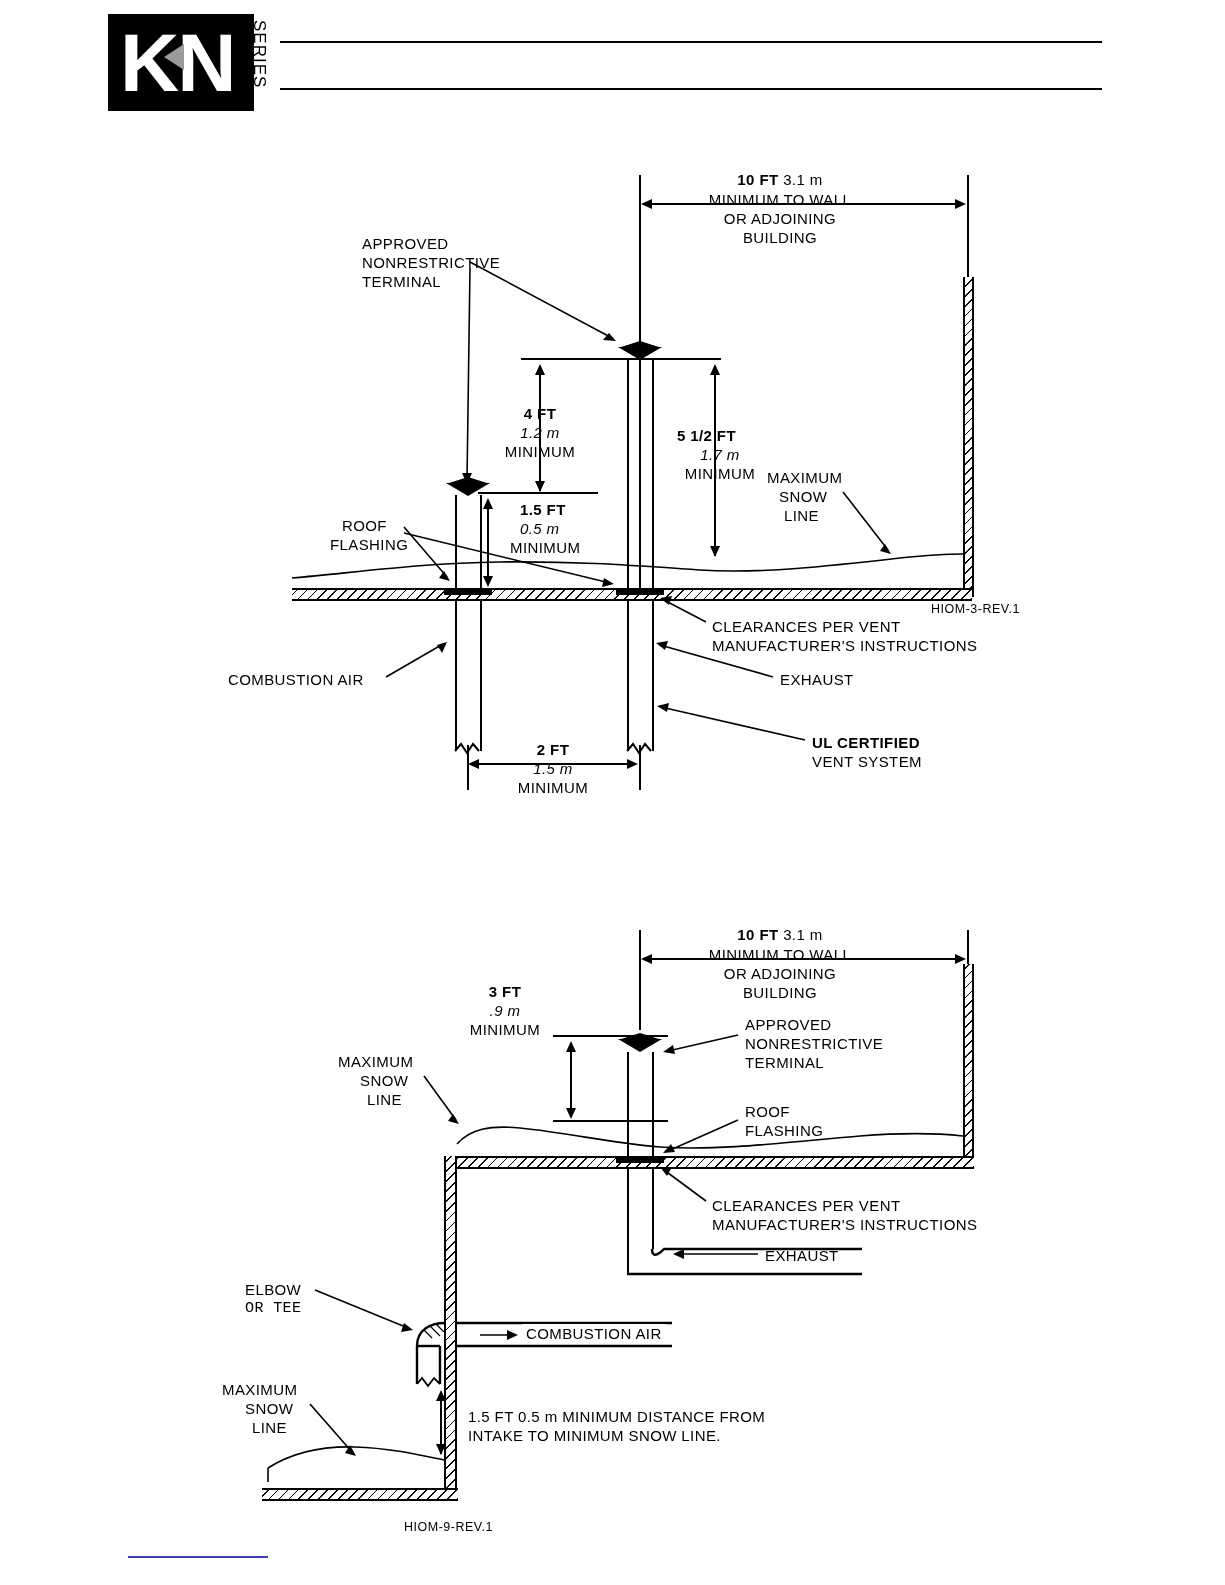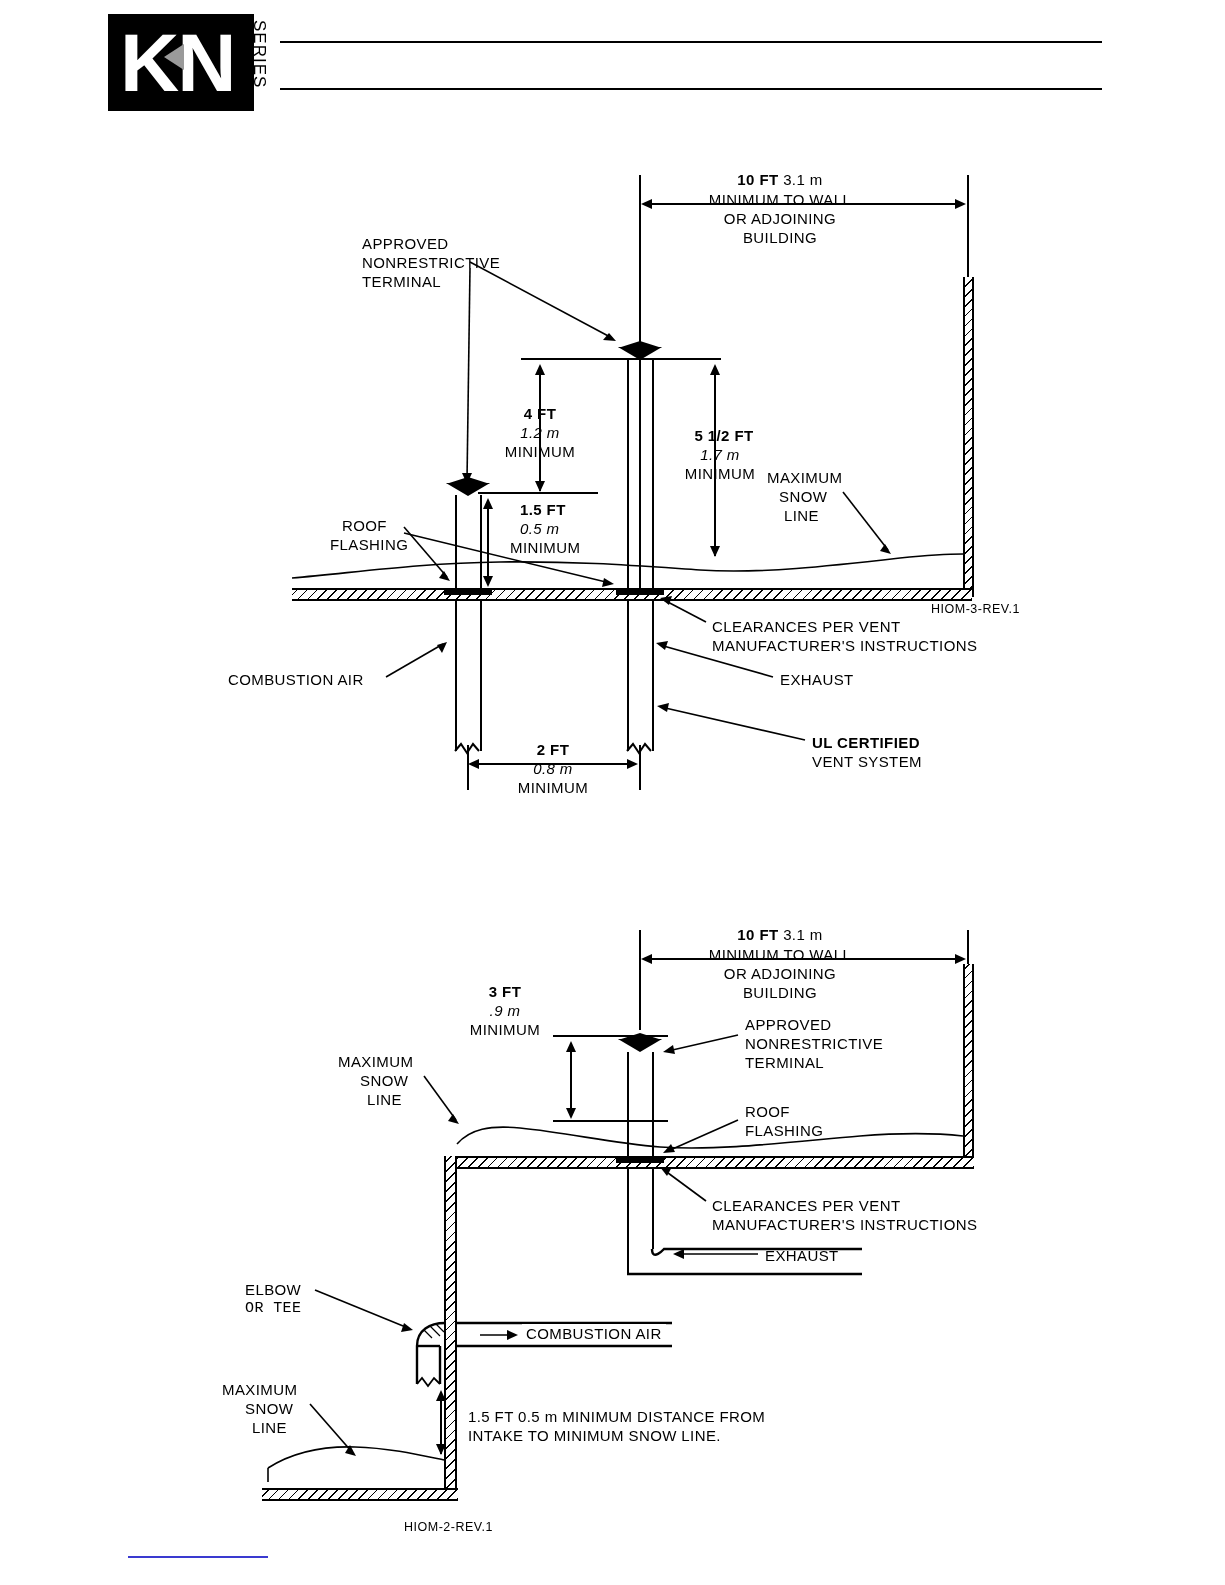--- a/index.html
+++ b/index.html
@@ -213,39 +213,39 @@
     <div class="ln vl" style="left:539px; top:366px; height:125px;"></div>
     <div class="ah ah-u" style="left:535px; top:364px;"></div>
     <div class="ah ah-d" style="left:535px; top:481px;"></div>
     <div class="txt b center" style="left:505px; top:404px; width:70px;">4 FT</div>
     <div class="txt i center" style="left:505px; top:423px; width:70px;">1.2 m</div>
     <div class="txt center" style="left:490px; top:442px; width:100px;">MINIMUM</div>
 
     <div class="ln vl" style="left:714px; top:366px; height:190px;"></div>
     <div class="ah ah-u" style="left:710px; top:364px;"></div>
     <div class="ah ah-d" style="left:710px; top:546px;"></div>
-    <div class="txt b center" style="left:674px; top:426px; width:100px;">5 1/2 FT</div>
+    <div class="txt b center" style="left:636px; top:426px; width:100px;text-align:right;">5 1/2 FT</div>
     <div class="txt i center" style="left:670px; top:445px; width:100px;">1.7 m</div>
     <div class="txt center" style="left:670px; top:464px; width:100px;">MINIMUM</div>
 
     <div class="ln hl" style="left:478px; top:492px; width:120px;"></div>
     <div class="ln vl" style="left:487px; top:500px; height:85px;"></div>
     <div class="ah ah-u" style="left:483px; top:498px;"></div>
     <div class="ah ah-d" style="left:483px; top:576px;"></div>
     <div class="txt b" style="left:520px; top:500px;">1.5 FT</div>
     <div class="txt i" style="left:520px; top:519px;">0.5 m</div>
     <div class="txt" style="left:510px; top:538px;">MINIMUM</div>
 
     <div class="ln vl" style="left:467px; top:745px; height:45px;"></div>
     <div class="ln vl" style="left:639px; top:745px; height:45px;"></div>
     <div class="ln hl" style="left:474px; top:763px; width:158px;"></div>
     <div class="ah ah-l" style="left:468px; top:759px;"></div>
     <div class="ah ah-r" style="left:627px; top:759px;"></div>
     <div class="txt b center" style="left:503px; top:740px; width:100px;">2 FT</div>
-    <div class="txt i center" style="left:503px; top:759px; width:100px;">0.8 m</div>
+    <div class="txt i center" style="left:503px; top:759px; width:100px;">1.5 m</div>
     <div class="txt center" style="left:493px; top:778px; width:120px;">MINIMUM</div>
 
     <div class="txt" style="left:362px; top:234px;">APPROVED</div>
     <div class="txt" style="left:362px; top:253px;">NONRESTRICTIVE</div>
     <div class="txt" style="left:362px; top:272px;">TERMINAL</div>
     <svg width="1225" height="820">
       <path d="M470,262 L612,338" fill="none" stroke="#000" stroke-width="1.6"></path>
       <path d="M616,341 l-13,-1 l6,-7 z" fill="#000"></path>
       <path d="M470,268 L467,480" fill="none" stroke="#000" stroke-width="1.6"></path>
       <path d="M467,484 l-5,-11 l10,0 z" fill="#000"></path>
@@ -425,17 +425,17 @@
     <div class="txt" style="left:468px; top:546px;">INTAKE TO MINIMUM SNOW LINE.</div>
 
     <div class="txt" style="left:222px; top:500px;">MAXIMUM</div>
     <div class="txt" style="left:245px; top:519px;">SNOW</div>
     <div class="txt" style="left:252px; top:538px;">LINE</div>
     <svg width="1225" height="680">
       <path d="M310,524 L352,572" fill="none" stroke="#000" stroke-width="1.6"></path>
       <path d="M356,576 l-11,-3 l5,-8 z" fill="#000"></path>
     </svg>
 
-    <div class="txt tag" style="left:404px; top:638px;">HIOM-2-REV.1</div>
+    <div class="txt tag" style="left:404px; top:638px;">HIOM-9-REV.1</div>
   </div>
 
   <div class="bottom-link"></div>
 </div>
 
 </body></html>

